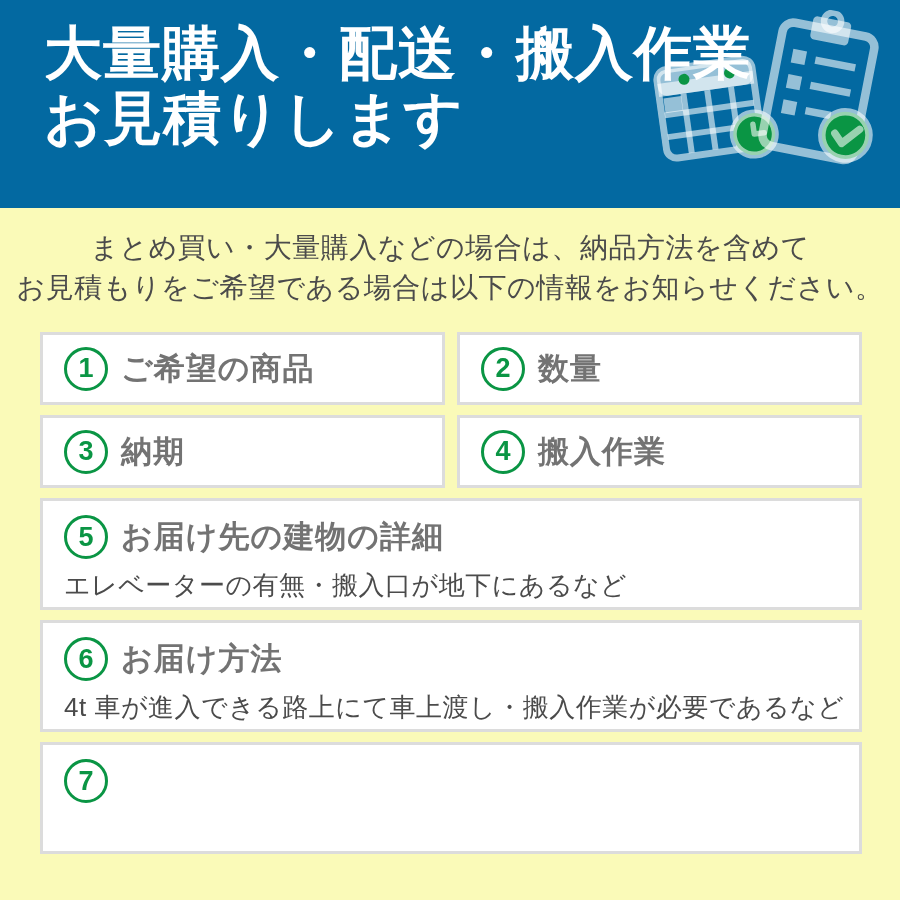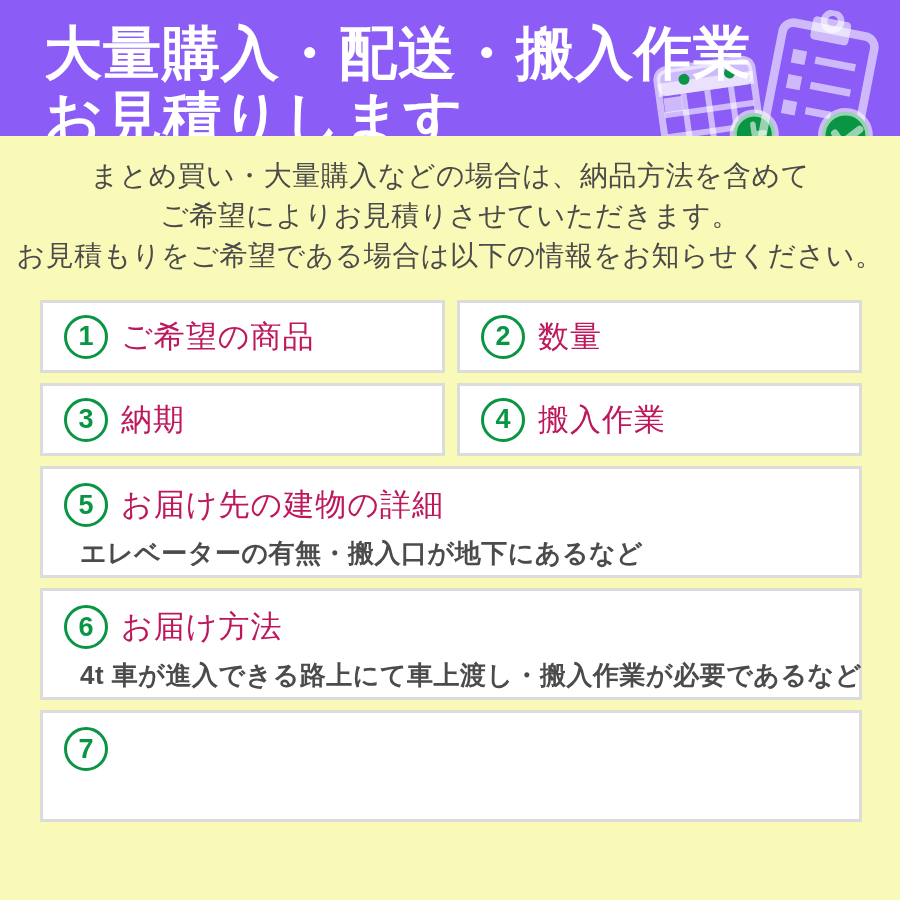--- a/index.html
+++ b/index.html
@@ -4,21 +4,21 @@
 <style>
   html,body{margin:0;padding:0;}
   body{
     width:900px;height:900px;overflow:hidden;
     background:#fafab8;
     font-family:"Liberation Sans","DejaVu Sans",sans-serif;
     -webkit-font-smoothing:antialiased;
   }
   
   .hero{
-    position:relative;height:136px;background:#8b5cf6;overflow:hidden;
+    position:relative;height:208px;background:#0369a1;overflow:hidden;
   }
   .hero-title{
     margin:0;padding:20px 0 0 44px;
     color:#ffffff;font-weight:900;font-size:58px;line-height:65px;
     letter-spacing:1px;white-space:nowrap;position:relative;z-index:2;
   }
   .hero-title span{display:block;}
   .hero-icons{position:absolute;top:0;right:0;width:245px;height:188px;z-index:1;}
   .icon-calendar{position:absolute;left:2px;top:46px;width:120px;height:120px;transform:rotate(-8deg);}
   .icon-clipboard{position:absolute;left:110px;top:10px;width:118px;height:156px;transform:rotate(11deg);}
@@ -44,24 +44,24 @@
     grid-column:1 / -1;height:112px;padding:14px 8px 0 21px;
   }
   .card-head{display:flex;align-items:center;gap:13px;}
   .num{
     flex:0 0 auto;width:44px;height:44px;border-radius:50%;
     border:3px solid #0a9544;box-sizing:border-box;
     display:inline-flex;align-items:center;justify-content:center;
     color:#0a9544;font-weight:700;font-size:27px;line-height:1;
   }
   .card-title{
-    color:#be185d;font-weight:400;font-size:31px;letter-spacing:1px;white-space:nowrap;
+    color:#737373;font-weight:700;font-size:31px;letter-spacing:1px;white-space:nowrap;
   }
   .card-desc{
-    margin:9px 16px 0;color:#4b4b4b;font-size:26px;font-weight:700;
+    margin:9px 0 0;color:#4b4b4b;font-size:26px;font-weight:400;
     letter-spacing:0.5px;white-space:nowrap;
   }
 </style>
 </head>
 <body>
 
 <div class="page">
 
   <header class="hero">
     <h1 class="hero-title">
@@ -105,21 +105,20 @@
             <path d="M42 96.5 H66"></path>
         </g>
         <circle cx="83" cy="112" r="22" fill="#0a9544" stroke="rgba(255,255,255,0.58)" stroke-width="7"></circle>
         <path d="M73 112 L81 120 L95 104" stroke="rgba(255,255,255,0.58)" stroke-width="7" stroke-linecap="round" stroke-linejoin="round"></path>
       </svg>
     </div>
   </header>
 
   <p class="intro">
     <span>まとめ買い・大量購入などの場合は、納品方法を含めて</span>
-    <span>ご希望によりお見積りさせていただきます。</span>
     <span>お見積もりをご希望である場合は以下の情報をお知らせください。</span>
   </p>
 
   <div class="grid">
 
     <div class="card small">
       <div class="card-head">
         <span class="num">1</span>
         <span class="card-title">ご希望の商品</span>
       </div>

